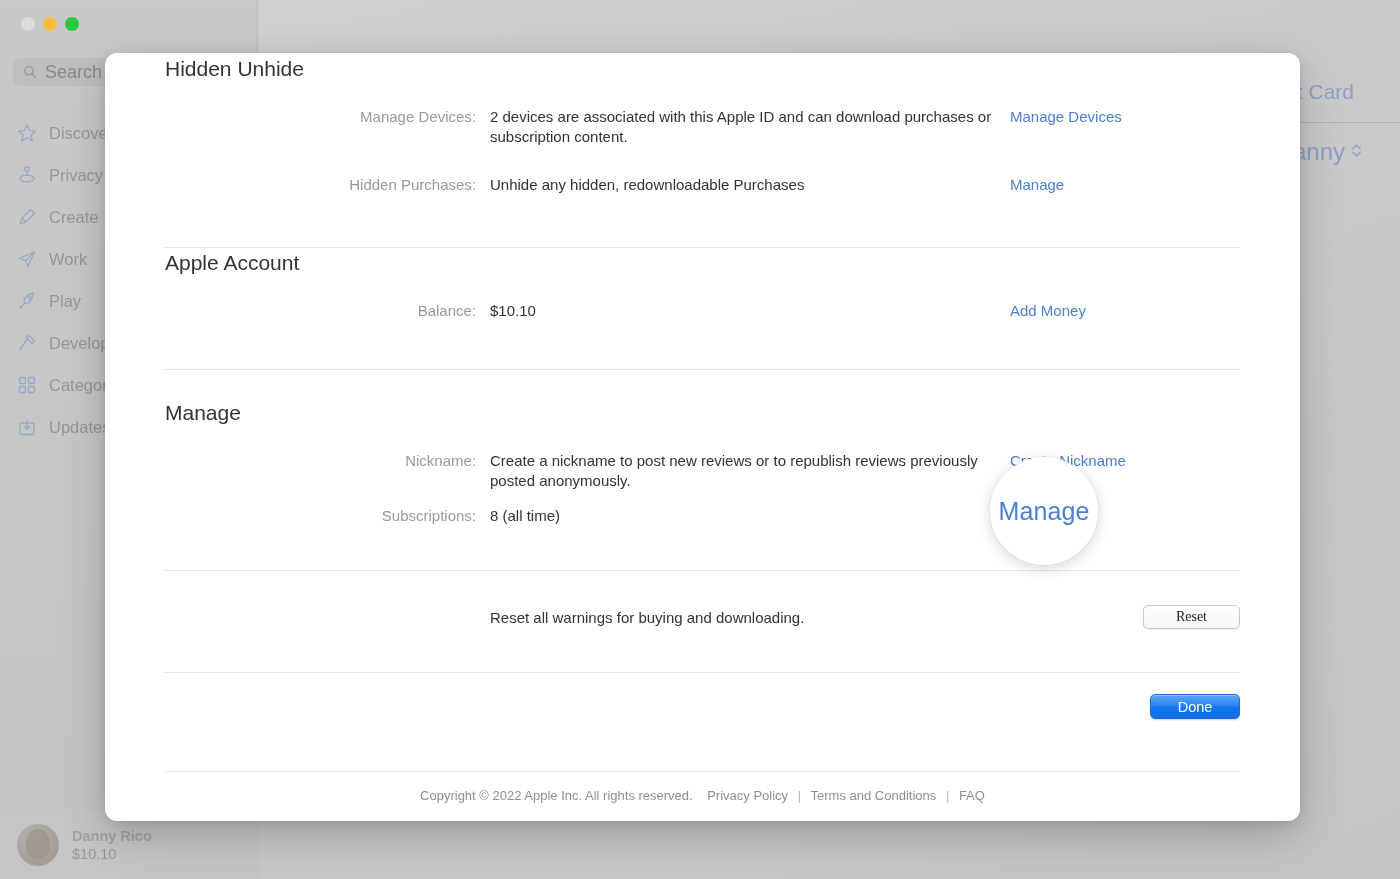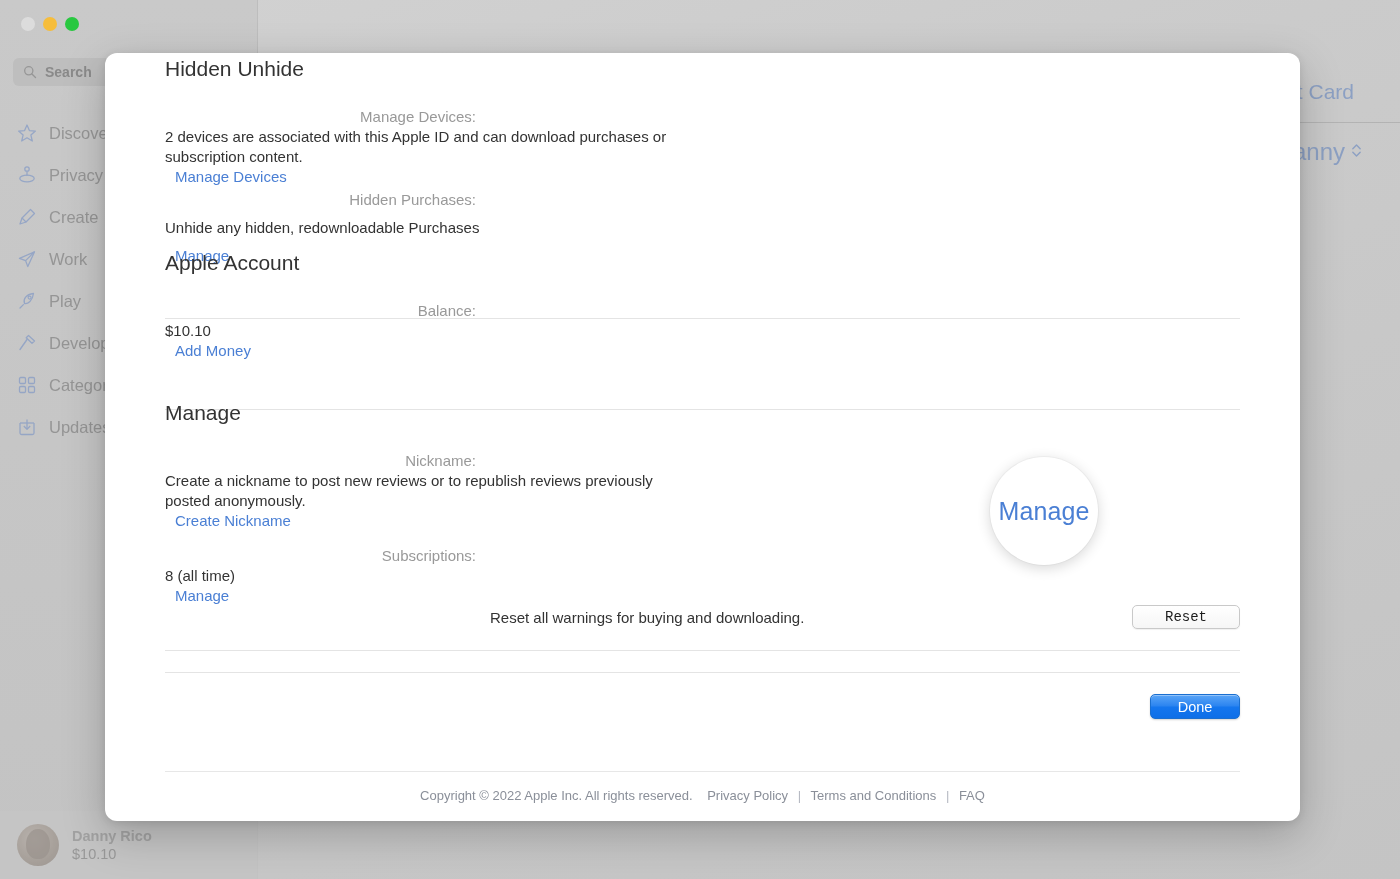--- a/index.html
+++ b/index.html
@@ -52,23 +52,22 @@
     width: 232px; height: 28px;
     background: rgba(188,188,188,0.85);
     border-radius: 6px;
     display: flex;
     align-items: center;
     padding-left: 10px;
     gap: 8px;
   }
   .search-icon { width: 14px; height: 14px; opacity: 0.55; }
   .search-ph {
-    font-size: 14px;
+    font-size: 18px;
     color: rgba(120,120,120,0.75);
-    font-weight: bold;
   }
 
   .sidebar-list {
     position: absolute;
     left: 0; top: 112px;
     width: 258px;
   }
   .sb-item {
     height: 42px;
     display: flex;
@@ -173,21 +172,20 @@
 
   .rule {
     height: 1px;
     background: #e4e4e4;
     margin: 0;
   }
 
   .row {
     display: flex;
     align-items: flex-start;
-    flex-direction: column;
   }
   .row-label {
     width: 325px;
     flex: none;
     text-align: right;
     padding-right: 14px;
     font-size: 15px;
     color: #999999;
     line-height: 20px;
   }
@@ -217,21 +215,21 @@
   .reset-text {
     margin-left: 325px;
     font-size: 15px;
     color: #333333;
   }
   .btn-reset {
     margin-left: auto;
     min-width: 90px;
     height: 24px;
     padding: 0 32px;
-    font-family: Liberation Mono, monospace;
+    font-family: Liberation Serif, serif;
     font-size: 14px;
     color: #1d1d1d;
     background: linear-gradient(180deg, #ffffff 0%, #f6f6f6 100%);
     border: 1px solid #c9c9c9;
     border-radius: 5px;
     box-shadow: 0 1px 1px rgba(0,0,0,0.06);
     cursor: pointer;
   }
 
   .done-row {
@@ -431,21 +429,21 @@
 
       <div style="position:absolute; left:60px; right:60px; top:4px;">
         <div class="section-title">Hidden Unhide</div>
 
         <div class="row" style="margin-top:26px;">
           <div class="row-label">Manage Devices:</div>
           <div class="row-value">2 devices are associated with this Apple ID and can download purchases or subscription content.</div>
           <div class="row-action">Manage Devices</div>
         </div>
 
-        <div class="row" style="margin-top:3px;gap:8px;">
+        <div class="row" style="margin-top:28px;">
           <div class="row-label">Hidden Purchases:</div>
           <div class="row-value">Unhide any hidden, redownloadable Purchases</div>
           <div class="row-action">Manage</div>
         </div>
 
         <div class="rule" style="margin-top:52px;"></div>
       </div>
 
       <div style="position:absolute; left:60px; right:60px; top:198px;">
         <div class="section-title">Apple Account</div>

